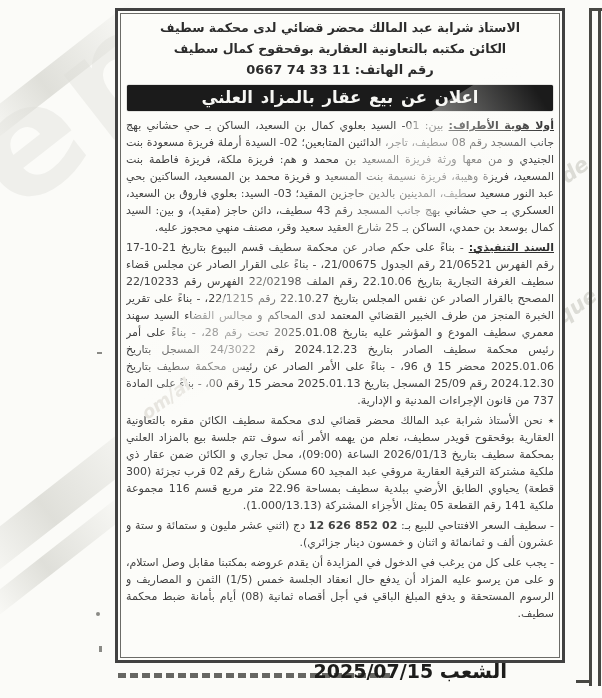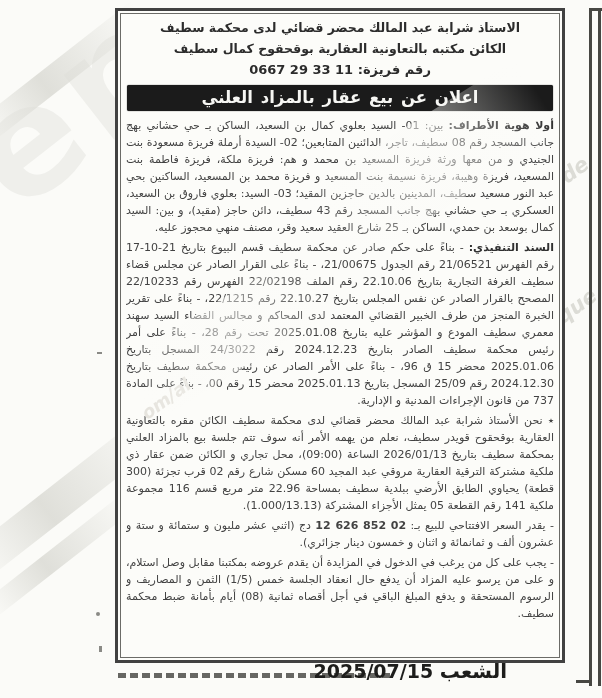--- a/index.html
+++ b/index.html
@@ -30,21 +30,21 @@
   .phone-num{direction:ltr;unicode-bidi:isolate;letter-spacing:1px;}
   
   .banner{margin:5px 1px 6px 1px;background:#1b1b1b;color:#f6f6f3;
           text-align:center;font-weight:bold;font-size:16.5px;
           padding:3px 0 4px 0;word-spacing:2px;border-radius:2px;
           box-shadow:0 0 1px #000;}
   
   .doc-body{color:#424242;font-size:11px;line-height:17px;text-align:justify;
             filter:blur(.3px);height:526px;overflow:hidden;}
   .doc-body p{margin:0 0 3px 0;}
-  .lead{font-weight:bold;color:#303030;}
+  .lead{font-weight:bold;color:#303030;text-decoration:underline;}
   .num{direction:ltr;unicode-bidi:isolate;font-weight:bold;}
   
   .rule{position:absolute;background:#474743;z-index:2;}
   
   .footer-date{position:absolute;top:659px;right:89px;direction:rtl;z-index:4;
                color:#1d1d1b;font-weight:bold;font-size:19px;filter:blur(.2px);}
   .footer-date .paper{font-size:20px;margin-right:6px;}
   .dash-strip{position:absolute;top:673px;left:118px;width:272px;height:5px;z-index:4;
               background:repeating-linear-gradient(90deg,#4c4c48 0 8px,transparent 8px 12px);
               opacity:.85;}
@@ -74,41 +74,41 @@
   <div class="rule" style="left:576px;top:680px;width:16px;height:3px;"></div>
 
   <div class="frame">
     <div class="frame-inner"></div>
     <div class="content">
 
       <div class="doc-header">
         <div>الاستاذ شرابة عبد المالك محضر قضائي لدى محكمة سطيف</div>
         <div>الكائن مكتبه بالتعاونية العقارية بوقحقوح كمال سطيف</div>
         <div class="phone-line">
-          <span>رقم فريزة:</span>
-          <span class="phone-num">0667 29 33 11</span>
+          <span>رقم الهاتف:</span>
+          <span class="phone-num">0667 74 33 11</span>
         </div>
       </div>
 
       <div class="banner">
         <span>اعلان عن بيع عقار بالمزاد العلني</span>
       </div>
 
       <div class="doc-body">
         <p>
           <span class="lead">أولا هوية الأطراف:</span><span> بين: 01- السيد بعلوي كمال بن السعيد، الساكن بـ حي حشاني بهج جانب المسجد رقم 08 سطيف، تاجر، الدائنين المتابعين؛ 02- السيدة أرملة فريزة مسعودة بنت الجنيدي و من معها ورثة فريزة المسعيد بن محمد و هم: فريزة ملكة، فريزة فاطمة بنت المسعيد، فريزة وهيبة، فريزة نسيمة بنت المسعيد و فريزة محمد بن المسعيد، الساكنين بحي عبد النور مسعيد سطيف، المدينين بالدين حاجزين المقيد؛ 03- السيد: بعلوي فاروق بن السعيد، العسكري بـ حي حشاني بهج جانب المسجد رقم 43 سطيف، دائن حاجز (مقيد)، و بين: السيد كمال بوسعد بن حمدي، الساكن بـ 25 شارع العقيد سعيد وقر، مصنف منهي محجوز عليه.</span>
         </p>
         <p>
           <span class="lead">السند التنفيذي:</span><span> - بناءً على حكم صادر عن محكمة سطيف قسم البيوع بتاريخ 21-10-17 رقم الفهرس 21/06521 رقم الجدول 21/00675، - بناءً على القرار الصادر عن مجلس قضاء سطيف الغرفة التجارية بتاريخ 22.10.06 رقم الملف 22/02198 الفهرس رقم 22/10233 المصحح بالقرار الصادر عن نفس المجلس بتاريخ 22.10.27 رقم 22/1215، - بناءً على تقرير الخبرة المنجز من طرف الخبير القضائي المعتمد لدى المحاكم و مجالس القضاء السيد سهند معمري سطيف المودع و المؤشر عليه بتاريخ 2025.01.08 تحت رقم 28، - بناءً على أمر رئيس محكمة سطيف الصادر بتاريخ 2024.12.23 رقم 24/3022 المسجل بتاريخ 2025.01.06 محضر 15 ق 96، - بناءً على الأمر الصادر عن رئيس محكمة سطيف بتاريخ 2024.12.30 رقم 25/09 المسجل بتاريخ 2025.01.13 محضر 15 رقم 00، - بناءً على المادة 737 من قانون الإجراءات المدنية و الإدارية.</span>
         </p>
         <p>
           <span>٭ نحن الأستاذ شرابة عبد المالك محضر قضائي لدى محكمة سطيف الكائن مقره بالتعاونية العقارية بوقحقوح قويدر سطيف، نعلم من يهمه الأمر أنه سوف تتم جلسة بيع بالمزاد العلني بمحكمة سطيف بتاريخ 2026/01/13 الساعة (09:00)، محل تجاري و الكائن ضمن عقار ذي ملكية مشتركة الترقية العقارية مروقي عبد المجيد 60 مسكن شارع رقم 02 قرب تجزئة (300 قطعة) يحياوي الطابق الأرضي ببلدية سطيف بمساحة 22.96 متر مربع قسم 116 مجموعة ملكية 141 رقم القطعة 05 يمثل الأجزاء المشتركة (1.000/13.13).</span>
         </p>
         <p>
-          <span>- يقدر السعر الافتتاحي للبيع بـ: </span><span class="num">12 626 852 02</span><span> دج (اثني عشر مليون و ستمائة و ستة و عشرون ألف و ثمانمائة و اثنان و خمسون دينار جزائري).</span>
+          <span>- سطيف السعر الافتتاحي للبيع بـ: </span><span class="num">12 626 852 02</span><span> دج (اثني عشر مليون و ستمائة و ستة و عشرون ألف و ثمانمائة و اثنان و خمسون دينار جزائري).</span>
         </p>
         <p>
           <span>- يجب على كل من يرغب في الدخول في المزايدة أن يقدم عروضه بمكتبنا مقابل وصل استلام، و على من يرسو عليه المزاد أن يدفع حال انعقاد الجلسة خمس (1/5) الثمن و المصاريف و الرسوم المستحقة و يدفع المبلغ الباقي في أجل أقصاه ثمانية (08) أيام بأمانة ضبط محكمة سطيف.</span>
         </p>
 
       </div>
 
     </div>
   </div>
 

